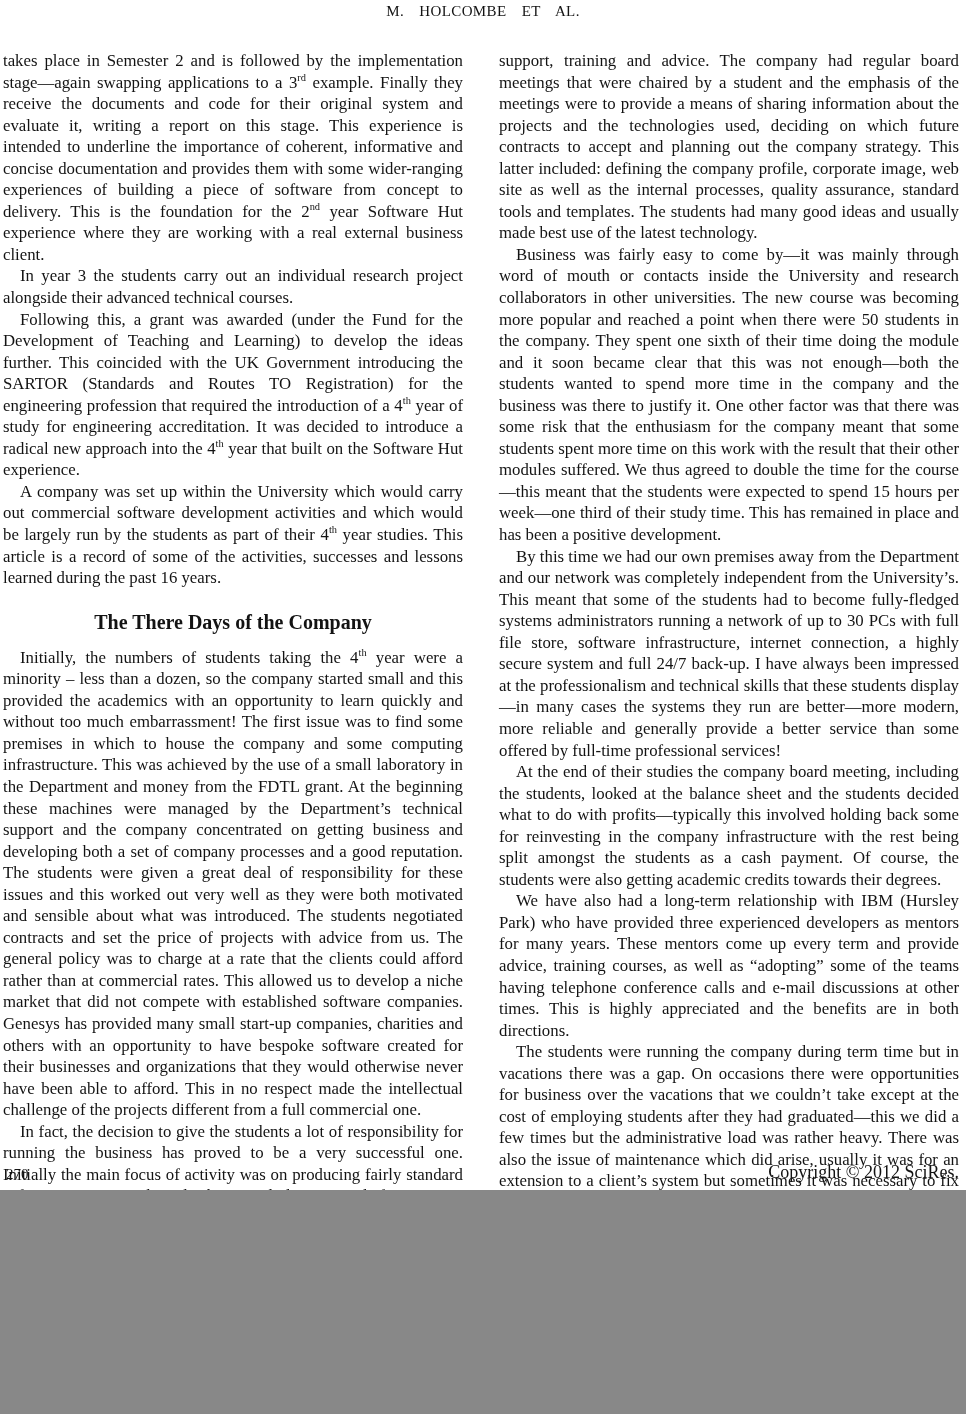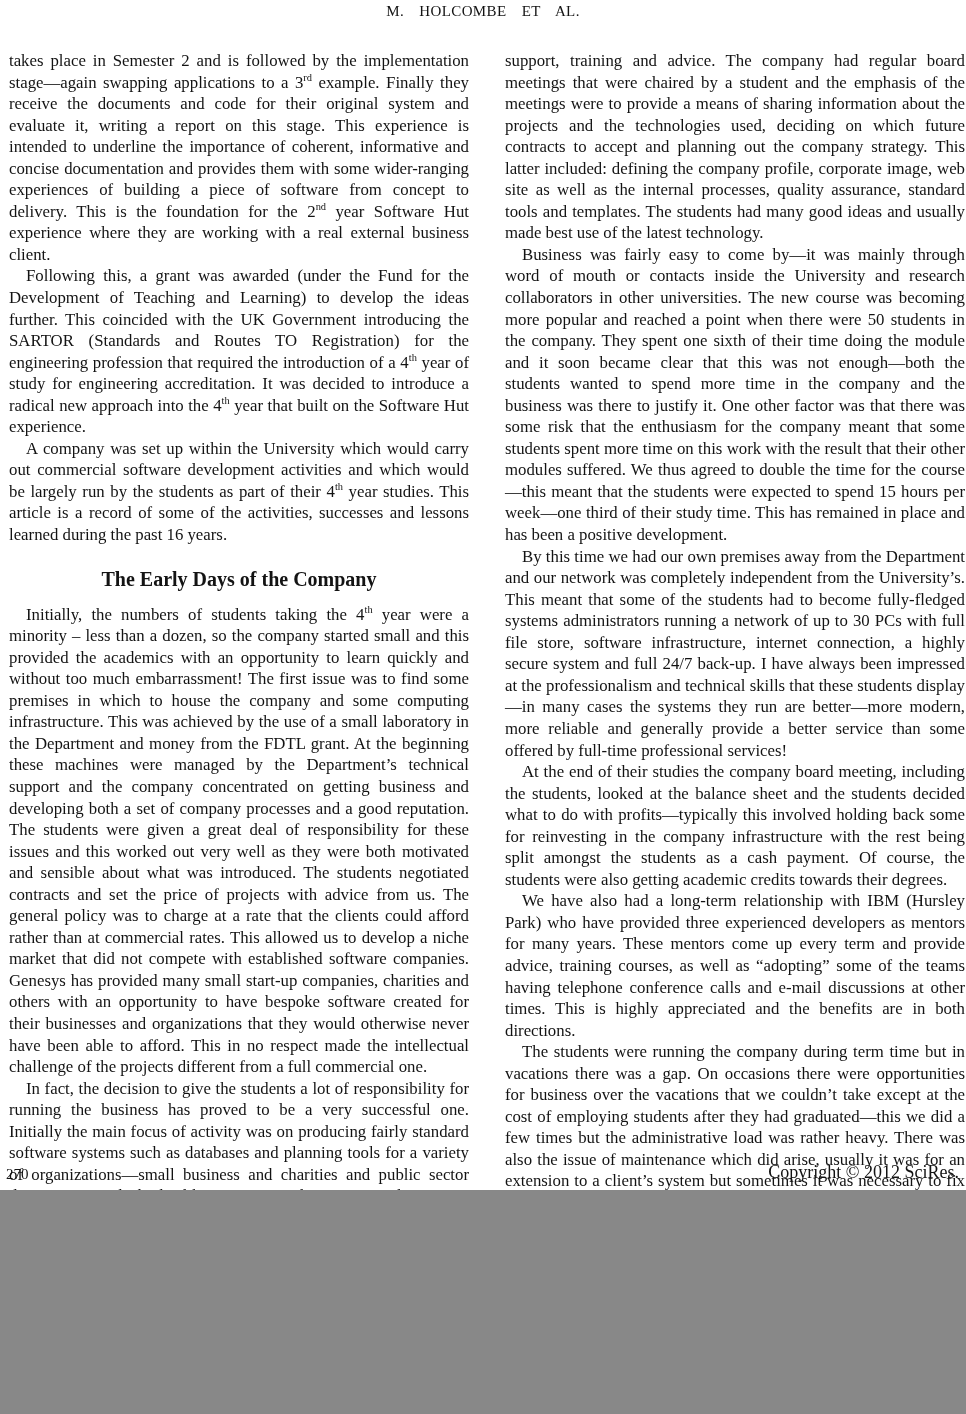--- a/index.html
+++ b/index.html
@@ -19,21 +19,21 @@
     left: 0;
     width: 100%;
     text-align: center;
     font-size: 15px;
     letter-spacing: 0.4px;
     word-spacing: 11px;
   }
   .columns {
     position: absolute;
     top: 50px;
-    left: 9px;
+    left: 3px;
     width: 956px;
     display: flex;
     gap: 36px;
   }
   .col {
     width: 460px;
     font-size: 16.8px;
     line-height: 21.55px;
     text-align: justify;
   }
@@ -68,23 +68,24 @@
 <body>
 
 <div class="page">
 
   <div class="running-head">M. HOLCOMBE ET AL.</div>
 
   <div class="columns">
 
     <div class="col">
       <p class="cont">takes place in Semester 2 and is followed by the implementation stage—again swapping applications to a 3<sup>rd</sup> example. Finally they receive the documents and code for their original system and evaluate it, writing a report on this stage. This experience is intended to underline the importance of coherent, informative and concise documentation and provides them with some wider-ranging experiences of building a piece of software from concept to delivery. This is the foundation for the 2<sup>nd</sup> year Software Hut experience where they are working with a real external business client.</p>
+      <p>In year 3 the students carry out an individual research project alongside their advanced technical courses.</p>
       <p>Following this, a grant was awarded (under the Fund for the Development of Teaching and Learning) to develop the ideas further. This coincided with the UK Government introducing the SARTOR (Standards and Routes TO Registration) for the engineering profession that required the introduction of a 4<sup>th</sup> year of study for engineering accreditation. It was decided to introduce a radical new approach into the 4<sup>th</sup> year that built on the Software Hut experience.</p>
       <p>A company was set up within the University which would carry out commercial software development activities and which would be largely run by the students as part of their 4<sup>th</sup> year studies. This article is a record of some of the activities, successes and lessons learned during the past 16 years.</p>
-      <h2>The Early Days of the Company</h2>
+      <h2>The There Days of the Company</h2>
       <p>Initially, the numbers of students taking the 4<sup>th</sup> year were a minority – less than a dozen, so the company started small and this provided the academics with an opportunity to learn quickly and without too much embarrassment! The first issue was to find some premises in which to house the company and some computing infrastructure. This was achieved by the use of a small laboratory in the Department and money from the FDTL grant. At the beginning these machines were managed by the Department’s technical support and the company concentrated on getting business and developing both a set of company processes and a good reputation. The students were given a great deal of responsibility for these issues and this worked out very well as they were both motivated and sensible about what was introduced. The students negotiated contracts and set the price of projects with advice from us. The general policy was to charge at a rate that the clients could afford rather than at commercial rates. This allowed us to develop a niche market that did not compete with established software companies. Genesys has provided many small start-up companies, charities and others with an opportunity to have bespoke software created for their businesses and organizations that they would otherwise never have been able to afford. This in no respect made the intellectual challenge of the projects different from a full commercial one.</p>
       <p>In fact, the decision to give the students a lot of responsibility for running the business has proved to be a very successful one. Initially the main focus of activity was on producing fairly standard software systems such as databases and planning tools for a variety of organizations—small business and charities and public sector departments with the health service providing many such projects. These projects used a fairly standard software development approach with the students working closely with their clients and managing the projects. As their supervisors the academic staff met the teams regularly and provided</p>
     </div>
 
     <div class="col">
       <p class="cont">support, training and advice. The company had regular board meetings that were chaired by a student and the emphasis of the meetings were to provide a means of sharing information about the projects and the technologies used, deciding on which future contracts to accept and planning out the company strategy. This latter included: defining the company profile, corporate image, web site as well as the internal processes, quality assurance, standard tools and templates. The students had many good ideas and usually made best use of the latest technology.</p>
       <p>Business was fairly easy to come by—it was mainly through word of mouth or contacts inside the University and research collaborators in other universities. The new course was becoming more popular and reached a point when there were 50 students in the company. They spent one sixth of their time doing the module and it soon became clear that this was not enough—both the students wanted to spend more time in the company and the business was there to justify it. One other factor was that there was some risk that the enthusiasm for the company meant that some students spent more time on this work with the result that their other modules suffered. We thus agreed to double the time for the course—this meant that the students were expected to spend 15 hours per week—one third of their study time. This has remained in place and has been a positive development.</p>
       <p>By this time we had our own premises away from the Department and our network was completely independent from the University’s. This meant that some of the students had to become fully-fledged systems administrators running a network of up to 30 PCs with full file store, software infrastructure, internet connection, a highly secure system and full 24/7 back-up. I have always been impressed at the professionalism and technical skills that these students display—in many cases the systems they run are better—more modern, more reliable and generally provide a better service than some offered by full-time professional services!</p>
       <p>At the end of their studies the company board meeting, including the students, looked at the balance sheet and the students decided what to do with profits—typically this involved holding back some for reinvesting in the company infrastructure with the rest being split amongst the students as a cash payment. Of course, the students were also getting academic credits towards their degrees.</p>
       <p>We have also had a long-term relationship with IBM (Hursley Park) who have provided three experienced developers as mentors for many years. These mentors come up every term and provide advice, training courses, as well as “adopting” some of the teams having telephone conference calls and e-mail discussions at other times. This is highly appreciated and the benefits are in both directions.</p>

